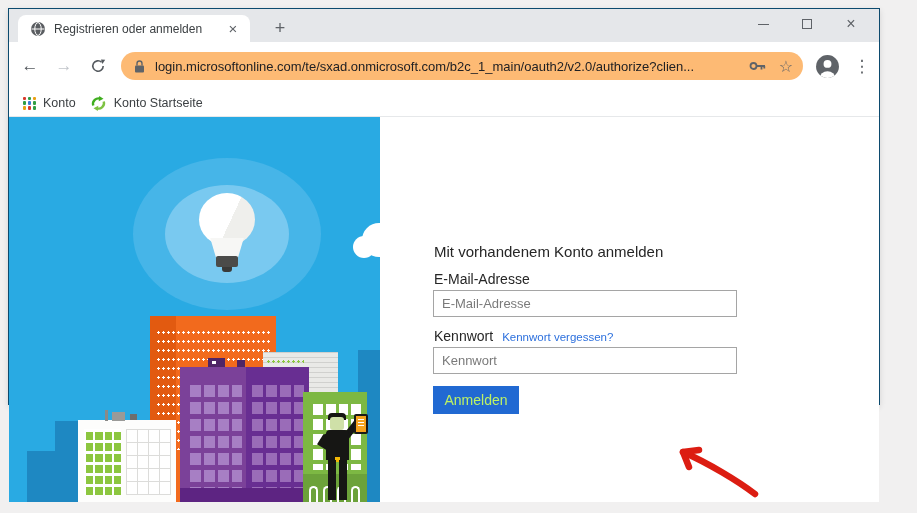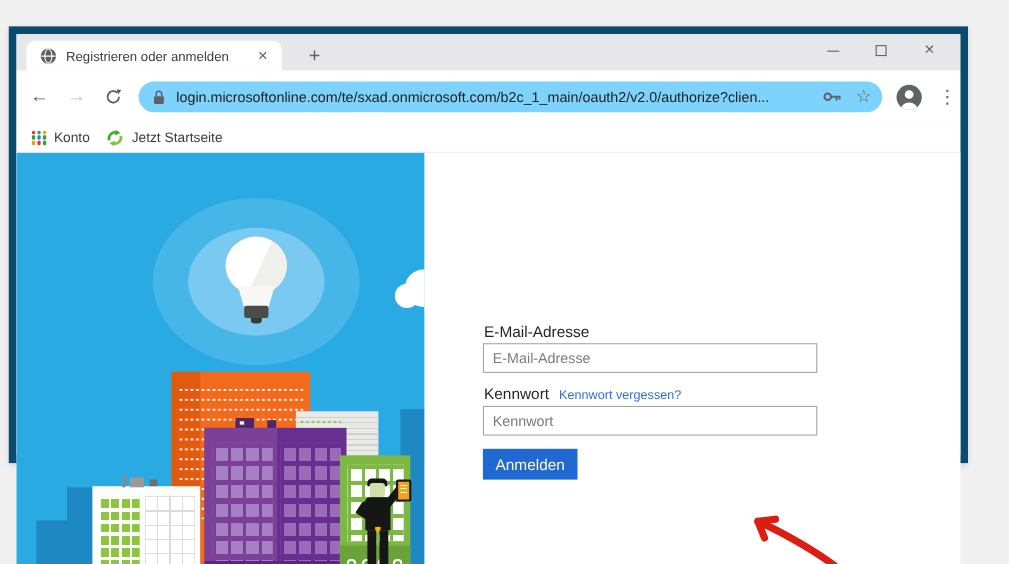--- a/index.html
+++ b/index.html
@@ -1,21 +1,21 @@
 <!DOCTYPE html>
 <html><head>
 <meta charset="utf-8">
 <style>
   * { margin:0; padding:0; box-sizing:border-box; }
   html,body { width:917px; height:513px; }
   body { background:#f1f0f0; font-family:"Liberation Sans", sans-serif; position:relative; overflow:hidden; }
 
   
-  .chrome-window { position:absolute; left:8px; top:24px; width:872px; height:397px;
-    background:#e5e7ea; border:7px solid #0c4a6e; box-shadow:0 2px 6px rgba(0,0,0,.12); }
+  .chrome-window { position:absolute; left:8px; top:8px; width:872px; height:397px;
+    background:#e5e7ea; border:1px solid #0c4a6e; box-shadow:0 2px 6px rgba(0,0,0,.12); }
 
   
   .tab-strip { position:relative; height:33px; background:#e5e7ea; }
   .tab { position:absolute; left:9px; top:6px; width:232px; height:27px; background:#fff;
     border-radius:8px 8px 0 0; display:flex; align-items:center; padding:0 8px 0 12px; }
   .tab-favicon { width:16px; height:16px; flex:0 0 16px; }
   .tab-title { font-size:12px; color:#3c4043; margin-left:8px; white-space:nowrap; overflow:hidden;
     text-overflow:ellipsis; flex:1; }
   .tab-close { font-size:15px; color:#5f6368; width:18px; height:18px; line-height:17px; text-align:center;
     border-radius:50%; cursor:pointer; }
@@ -27,21 +27,21 @@
   .glyph-min { width:11px; border-top:1px solid #5f6368; display:inline-block; }
   .glyph-max { width:10px; height:10px; border:1px solid #5f6368; display:inline-block; }
   .glyph-close { font-size:16px; line-height:1; }
 
   
   .toolbar { position:relative; height:48px; background:#fff; display:flex; align-items:center; }
   .nav-icon { width:26px; height:26px; display:flex; align-items:center; justify-content:center;
     font-size:17px; color:#555a5f; margin-left:8px; border-radius:50%; cursor:pointer; }
   .nav-icon.disabled { color:#c0c4c9; }
   .nav-icon svg { display:block; }
-  .omnibox { position:relative; margin-left:10px; width:682px; height:28px; background:#7dd3fc;
+  .omnibox { position:relative; margin-left:10px; width:682px; height:28px; background:#fdba74;
     border-radius:14px; display:flex; align-items:center; padding:0 10px 0 12px; }
   .omnibox .url { font-size:13px; color:#202124; margin-left:9px; white-space:nowrap; overflow:hidden;
     flex:1; }
   .omni-icon { flex:0 0 auto; display:flex; align-items:center; justify-content:center; margin-left:12px;
     cursor:pointer; }
   .star { font-size:16px; color:#5f6368; }
   .avatar-btn { margin-left:12px; cursor:pointer; display:flex; }
   .menu-btn { margin-left:10px; font-size:17px; color:#5f6368; width:24px; text-align:center; cursor:pointer; }
 
   
@@ -138,21 +138,21 @@
   .form-heading { left:54px; top:126px; font-size:15px; color:#262626; }
   .field-label { font-size:14px; color:#262626; }
   .lbl-email { left:54px; top:154px; }
   .row-password { left:54px; top:211px; display:flex; align-items:baseline; }
   .forgot-link { font-size:11.5px; color:#2d70dd; margin-left:9px; text-decoration:none; cursor:pointer; }
   .text-input { left:53px; width:304px; height:27px; border:1px solid #a5a5a5; background:#fff;
     font-size:13px; color:#262626; padding:0 8px; font-family:"Liberation Sans",sans-serif; }
   .text-input::placeholder { color:#7a7a7a; opacity:1; }
   .inp-email { top:173px; }
   .inp-password { top:230px; }
-  .submit-btn { left:53px; top:269px; width:86px; height:28px; background:#2169d2; color:#fef9c3;
+  .submit-btn { left:53px; top:269px; width:86px; height:28px; background:#2169d2; color:#bef264;
     border:none; font-size:14px; cursor:pointer; font-family:"Liberation Sans",sans-serif; }
   .signup-row { left:54px; top:308px; font-size:14px; color:#262626; white-space:nowrap; }
   .register-link { color:#2d70dd; text-decoration:none; margin-left:5px; cursor:pointer; }
   .arrow-annot { left:286px; top:325px; width:96px; height:58px; }
 </style>
 </head>
 <body>
 
 <div class="chrome-window">
 
@@ -235,21 +235,21 @@
         </span>
       <span class="bookmark-label">Konto</span>
     </div>
     <div class="bookmark">
       <svg width="17" height="17" viewBox="0 0 17 17">
         <path d="M3.2 10.5 a5.6 5.6 0 0 1 7.2-6.8" stroke="#3fae1f" stroke-width="2.4" fill="none"></path>
         <polygon points="9.2,1 13.5,3.8 8.7,6.2" fill="#3fae1f"></polygon>
         <path d="M13.8 6.5 a5.6 5.6 0 0 1 -7.2 6.8" stroke="#7dc242" stroke-width="2.4" fill="none"></path>
         <polygon points="7.8,16 3.5,13.2 8.3,10.8" fill="#7dc242"></polygon>
       </svg>
-      <span class="bookmark-label">Jetzt Startseite</span>
+      <span class="bookmark-label">Konto Startseite</span>
     </div>
   </div>
 
   <div class="content">
 
     <div class="hero">
       <div class="halo-outer"></div>
       <div class="halo-inner"></div>
       <div class="bulb-globe"></div>
       <div class="bulb-neck"></div>
@@ -303,20 +303,21 @@
       <div class="person-hair"></div>
       <div class="person-head"></div>
       <div class="person-torso"></div>
       <div class="person-arm-hip"></div>
       <div class="person-belt"></div>
       <div class="person-leg-l"></div>
       <div class="person-leg-r"></div>
     </div>
 
     <div class="form-pane">
+      <div class="form-heading">Mit vorhandenem Konto anmelden</div>
 
       <label class="field-label lbl-email">E-Mail-Adresse</label>
       <input class="text-input inp-email" type="text" placeholder="E-Mail-Adresse" style="">
 
       <div class="row-password">
         <span class="field-label">Kennwort</span>
         <a class="forgot-link">Kennwort vergessen?</a>
       </div>
       <input class="text-input inp-password" type="text" placeholder="Kennwort" style="">
 

